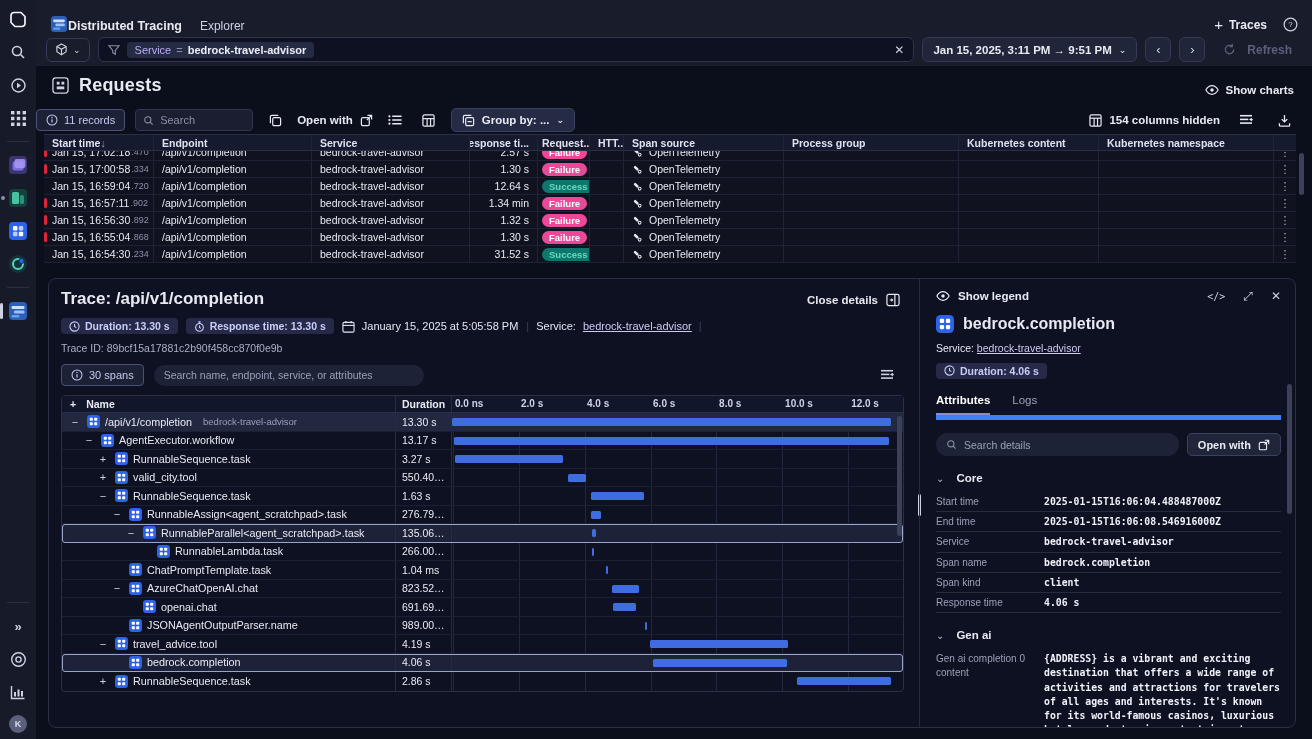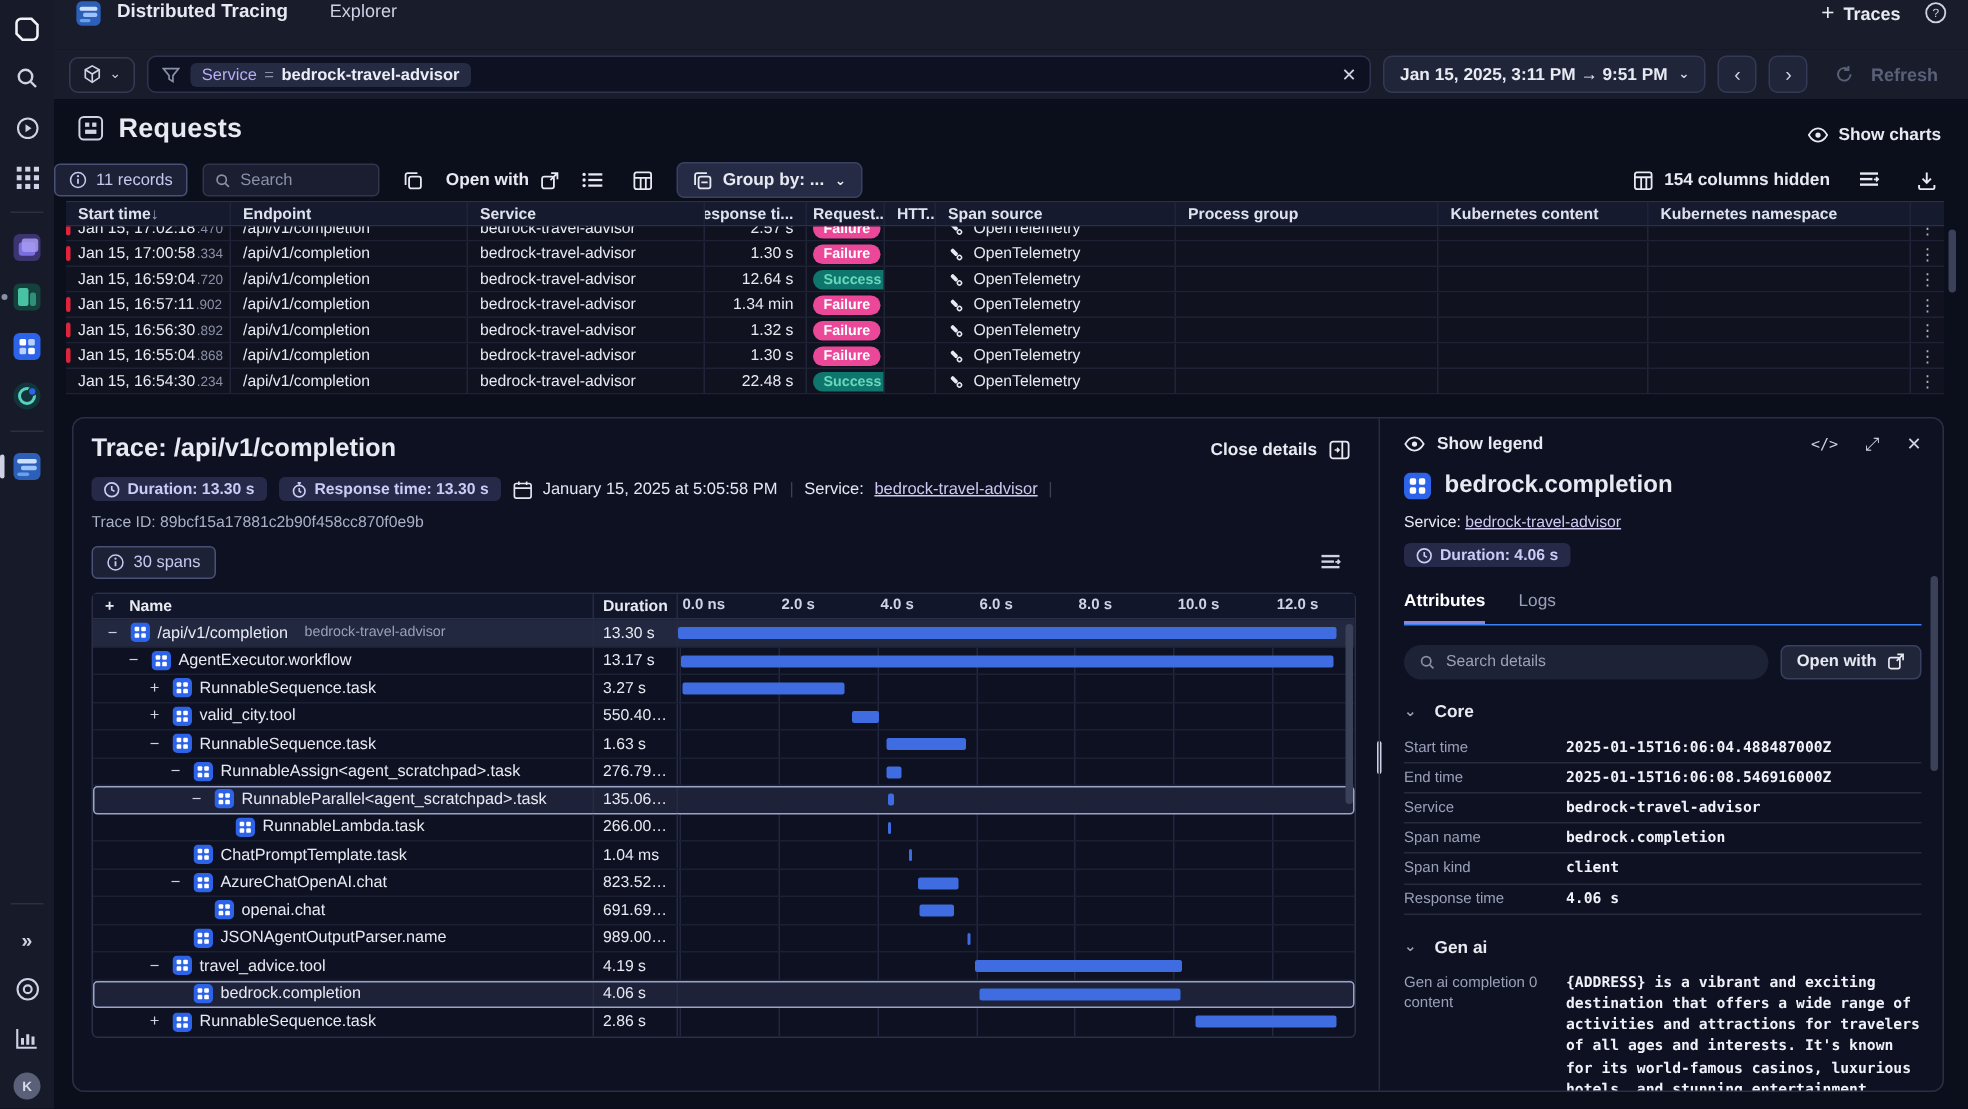--- a/index.html
+++ b/index.html
@@ -14,21 +14,21 @@
   .rail hr { width:22px; border:none; border-top:1px solid #2a2f42; margin:0; }
   .rail .spacer { flex:1; }
   .appic { width:20px; height:20px; border-radius:5px; }
   .active-bar { position:absolute; left:-8px; top:2px; width:3px; height:16px; background:#cdd2e4; border-radius:2px; }
   .notif-dot { position:absolute; left:-7px; top:8px; width:4px; height:4px; border-radius:50%; background:#8a90a8; }
   .avatar { width:18px; height:18px; border-radius:50%; background:#596078; color:#d8dcea; font-size:9px; font-weight:bold;
     display:flex; align-items:center; justify-content:center; }
 
   
   .topbar { position:absolute; left:36px; top:0; right:0; height:33px; background:#181c2b;
-    display:flex; align-items:flex-start; padding:0 14px; gap:10px; }
+    display:flex; align-items:flex-end; padding:0 14px; }
   .topbar .title { font-size:12.5px; font-weight:bold; }
   .topbar .nav { font-size:12px; color:#cdd2e4; margin-left:18px; cursor:pointer; }
   .tb-right { margin-left:auto; display:flex; align-items:center; gap:16px; }
   .btn-traces { display:flex; align-items:center; gap:6px; font-size:12px; font-weight:bold; cursor:pointer; }
   .plus-g { font-size:15px; font-weight:normal; }
 
   
   .filterbar { position:absolute; left:36px; top:33px; right:0; height:34px; background:#181c2b;
     border-bottom:1px solid #0a0d18; display:flex; align-items:center; gap:8px; padding:0 10px; }
   .scope-btn { height:24px; display:flex; align-items:center; gap:5px; padding:0 8px; border:1px solid #343a55;
@@ -135,21 +135,21 @@
   .tp-right { position:absolute; right:0; top:0; width:376px; height:100%; border-left:1px solid #262b40;
     padding:10px 14px 0 16px; overflow:hidden; }
   .dp-top { display:flex; align-items:center; gap:8px; }
   .showlegend { display:flex; align-items:center; gap:8px; font-size:11.5px; font-weight:bold; cursor:pointer; }
   .dp-icons { margin-left:auto; display:flex; align-items:center; gap:18px; color:#cdd2e4; }
   .dp-icons span { cursor:pointer; font-size:12px; }
   .dp-title { display:flex; align-items:center; gap:9px; margin-top:12px; }
   .dp-title h2 { font-size:16px; font-weight:bold; }
   .dp-service { margin-top:9px; font-size:10.5px; }
   .dp-pill-row { margin-top:8px; }
-  .tabs { display:flex; gap:22px; margin-top:14px; border-bottom:1px solid #3b82f6; }
+  .tabs { display:flex; gap:22px; margin-top:14px; border-bottom:5px solid #3b82f6; }
   .tab { font-size:11.5px; padding-bottom:7px; color:#9aa0b8; cursor:pointer; }
   .tab.on { color:#fff; font-weight:bold; border-bottom:2px solid #8d86d8; }
   .dp-search-row { display:flex; gap:8px; margin-top:13px; }
   .dp-search { flex:1; height:23px; background:#1d2236; border-radius:12px; display:flex; align-items:center;
     gap:7px; padding:0 10px; color:#9aa0b8; font-size:10.5px; }
   .dp-openwith { height:23px; display:flex; align-items:center; gap:7px; padding:0 10px; border:1px solid #3a4060;
     background:#20253a; border-radius:5px; font-size:11px; font-weight:bold; cursor:pointer; }
   .sec-head { display:flex; align-items:center; gap:12px; margin:16px 0 8px; font-size:11.5px; font-weight:bold; cursor:pointer; }
   .sec-head .chev { color:#9aa0b8; font-size:10px; }
   .kv { display:flex; border-bottom:1px solid #262b40; padding:3px 0 2px; }
@@ -601,21 +601,21 @@
           <div class="cell c-kn"></div>
           <div class="cell c-kebab">⋮</div>
         </div>
         <div class="req-row">
           <div class="cell c-start">
             <span>Jan 15, 16:54:30</span>
             <span class="ms">.234</span>
           </div>
           <div class="cell c-end">/api/v1/completion</div>
           <div class="cell c-svc">bedrock-travel-advisor</div>
-          <div class="cell c-resp">22.48 s</div>
+          <div class="cell c-resp">31.52 s</div>
           <div class="cell c-req">
             <span class="badge success">Success</span>
           </div>
           <div class="cell c-http"></div>
           <div class="cell c-src">
             <span>
               <svg width="11" height="11" viewBox="0 0 12 12">
                 <g transform="rotate(-45 6 6)">
                   <rect x="4.6" y="1" width="2.8" height="6" rx="1.2" fill="#e8eaf2"></rect>
                   <circle cx="6" cy="9.3" r="1.5" fill="none" stroke="#e8eaf2" stroke-width="1.1"></circle>
@@ -681,20 +681,23 @@
 
       <div class="spans-toolbar">
         <div class="pill-records">
           <svg width="12" height="12" viewBox="0 0 14 14">
               <circle cx="7" cy="7" r="5.8" fill="none" stroke="#c5c9ef" stroke-width="1.2"></circle>
               <line x1="7" y1="6" x2="7" y2="10" stroke="#c5c9ef" stroke-width="1.4"></line>
               <circle cx="7" cy="4" r=".9" fill="#c5c9ef"></circle>
             </svg>
           <span>30 spans</span>
         </div>
+        <div class="span-search">
+          <span>Search name, endpoint, service, or attributes</span>
+        </div>
         <div class="st-colic">
           <svg width="14" height="12" viewBox="0 0 15 13">
               <rect x="1" y="1" width="13" height="1.7" fill="#cdd2e4"></rect>
               <rect x="1" y="5" width="9" height="1.7" fill="#cdd2e4"></rect>
               <path d="M11 6 l3 0 m-1.4 -1.6 l1.6 1.6 -1.6 1.6" stroke="#cdd2e4" stroke-width="1.2" fill="none"></path>
               <rect x="1" y="9" width="13" height="1.7" fill="#cdd2e4"></rect>
             </svg>
         </div>
       </div>
 

